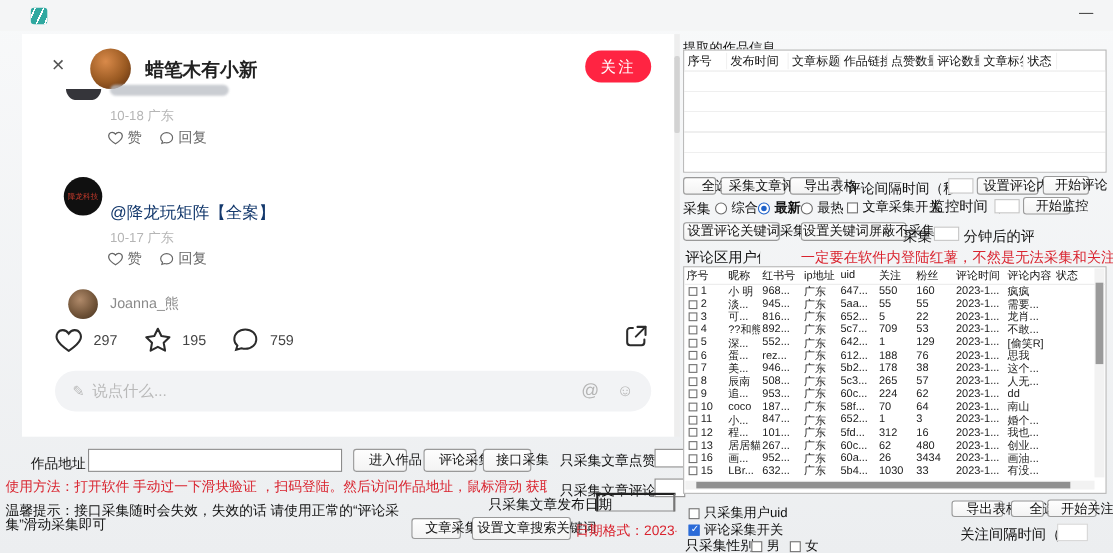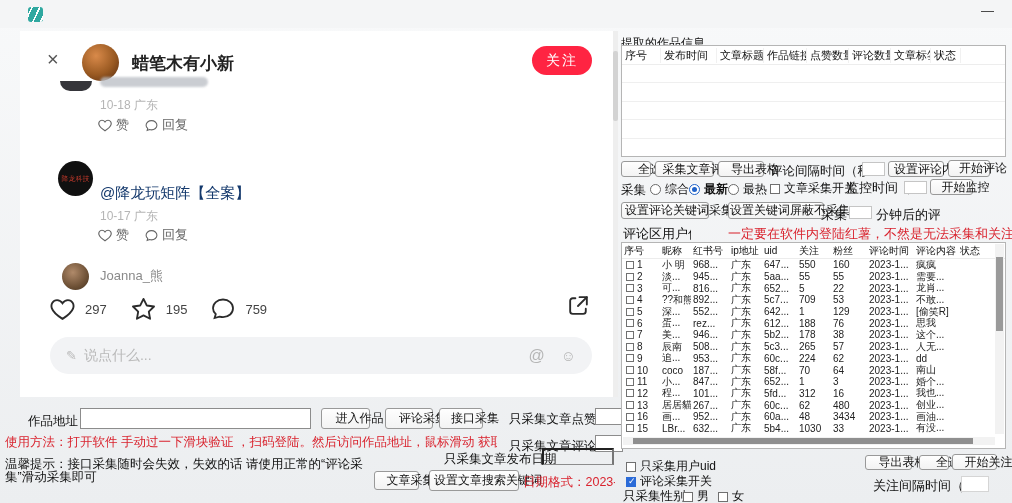--- a/index.html
+++ b/index.html
@@ -512,21 +512,21 @@
 
           <div class="ct-grid ct-row">
             <div class="c-num">
               <span class="chk"></span>
               <span>16</span>
             </div>
             <div>画...</div>
             <div>952...</div>
             <div>广东</div>
             <div>60a...</div>
-            <div>48</div>
+            <div>26</div>
             <div>3434</div>
             <div>2023-1...</div>
             <div>画油...</div>
             <div></div>
           </div>
 
           <div class="ct-grid ct-row">
             <div class="c-num">
               <span class="chk"></span>
               <span>15</span>

